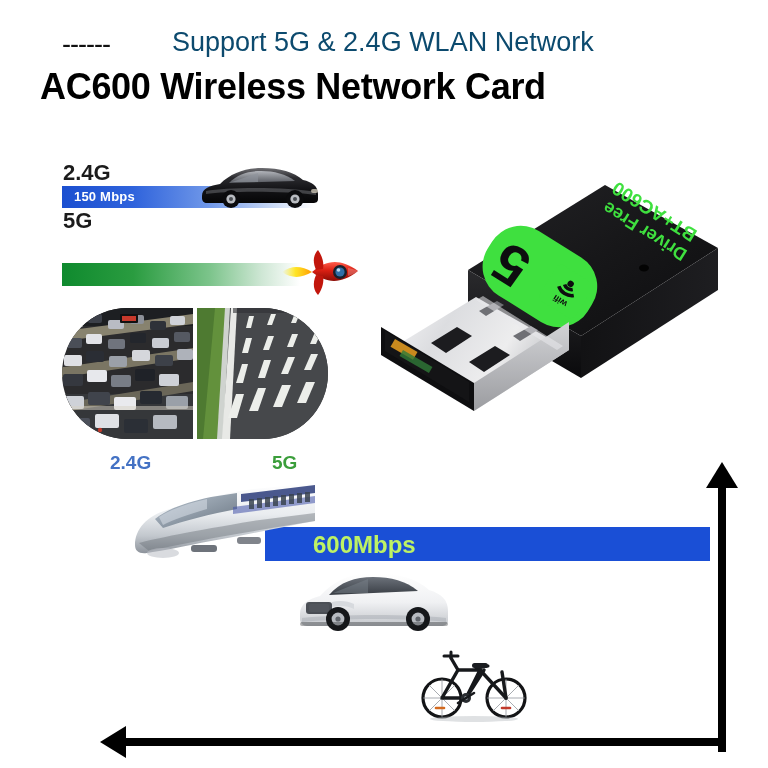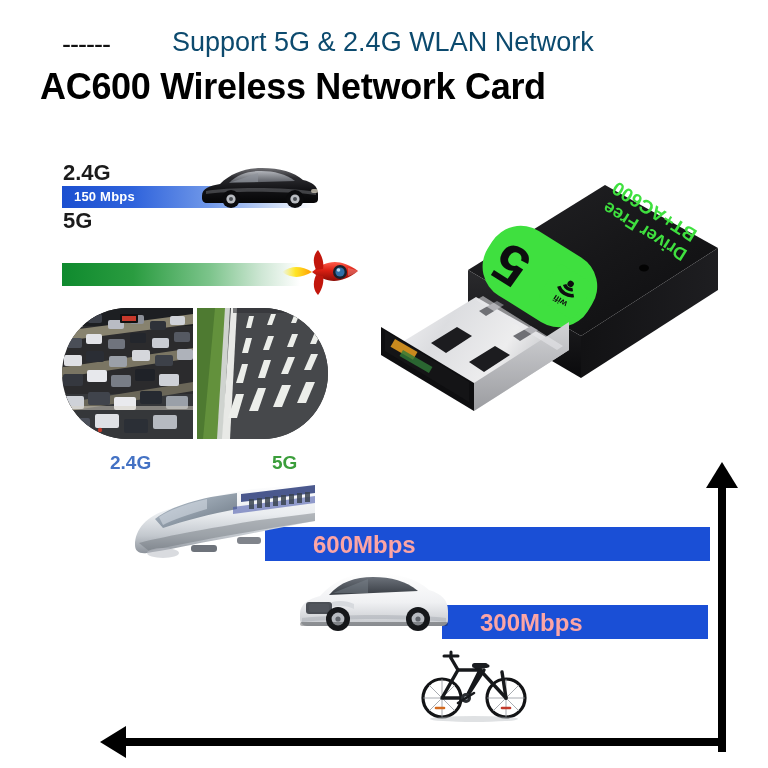--- a/index.html
+++ b/index.html
@@ -40,21 +40,21 @@
   .adapter{position:absolute;left:373px;top:150px;width:355px;height:262px;}
 
   
   .chart{position:absolute;left:0;top:468px;width:768px;height:300px;}
   .axis-v{position:absolute;left:718px;top:12px;width:8px;height:272px;background:#000;}
   .axis-v-head{position:absolute;left:706px;top:-6px;width:0;height:0;border-left:16px solid transparent;border-right:16px solid transparent;border-bottom:26px solid #000;}
   .axis-h{position:absolute;left:118px;top:270px;width:608px;height:8px;background:#000;}
   .axis-h-head{position:absolute;left:100px;top:258px;width:0;height:0;border-top:16px solid transparent;border-bottom:16px solid transparent;border-right:26px solid #000;}
 
   .cbar{position:absolute;height:34px;background:#1a4fd6;}
-  .cbar .val{position:absolute;top:4px;font-size:24px;font-weight:bold;color:#fca5a5;white-space:nowrap;}
+  .cbar .val{position:absolute;top:4px;font-size:24px;font-weight:bold;color:#bef264;white-space:nowrap;}
 
   .bar-600{left:265px;top:59px;width:445px;}
   .bar-600 .val{left:48px;}
   .bar-300{left:442px;top:137px;width:266px;}
   .bar-300 .val{left:38px;}
   .bar-150{left:505px;top:215px;width:203px;}
   .bar-150 .val{left:50px;}
 
   .train{position:absolute;left:133px;top:15px;width:185px;height:78px;}
   .car2{position:absolute;left:296px;top:98px;width:156px;height:70px;}
@@ -327,23 +327,20 @@
         <rect x="156" y="11" width="5" height="10"></rect>
         <rect x="164" y="10" width="5" height="10"></rect>
         <rect x="172" y="9" width="5" height="10"></rect>
       </g>
       <path d="M6 60 C20 56 60 48 120 38 L182 30 L182 38 C120 48 60 58 16 68 Z" fill="#6d737b" opacity="0.45"></path>
       <ellipse cx="30" cy="70" rx="16" ry="5" fill="#b9bec5" opacity="0.55"></ellipse>
       <rect x="58" y="62" width="26" height="7" rx="3" fill="#4a505a" opacity="0.8"></rect>
       <rect x="104" y="54" width="24" height="7" rx="3" fill="#4a505a" opacity="0.7"></rect>
     </svg>
 
-    <div class="cbar bar-300">
-      <span class="val">300Mbps</span>
-    </div>
     <svg class="car2" viewBox="0 0 156 70">
       <defs>
         <linearGradient id="wcar" x1="0" y1="0" x2="0" y2="1">
           <stop offset="0" stop-color="#ffffff"></stop>
           <stop offset="0.55" stop-color="#f0f1f3"></stop>
           <stop offset="1" stop-color="#c4c7cc"></stop>
         </linearGradient>
         <linearGradient id="wglass" x1="0" y1="0" x2="0" y2="1">
           <stop offset="0" stop-color="#646a73"></stop>
           <stop offset="1" stop-color="#2f343b"></stop>

